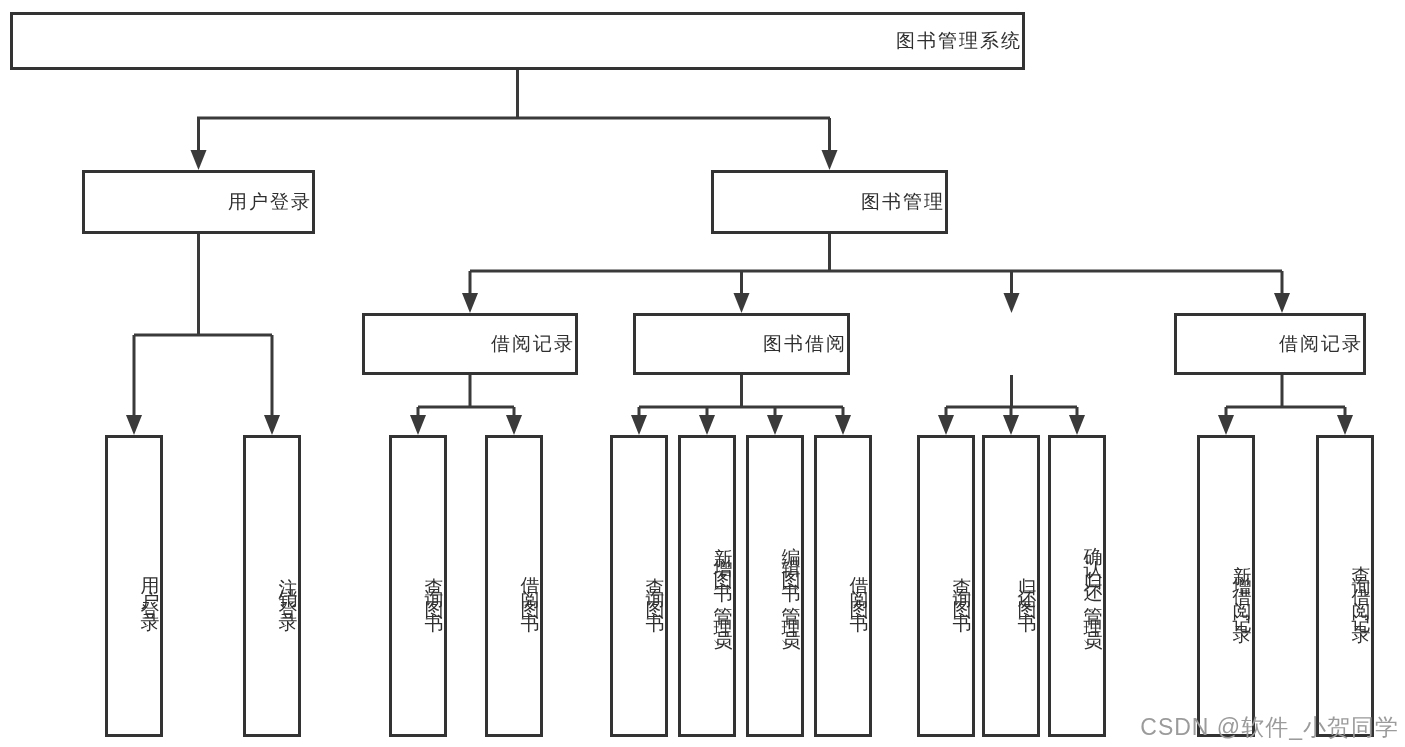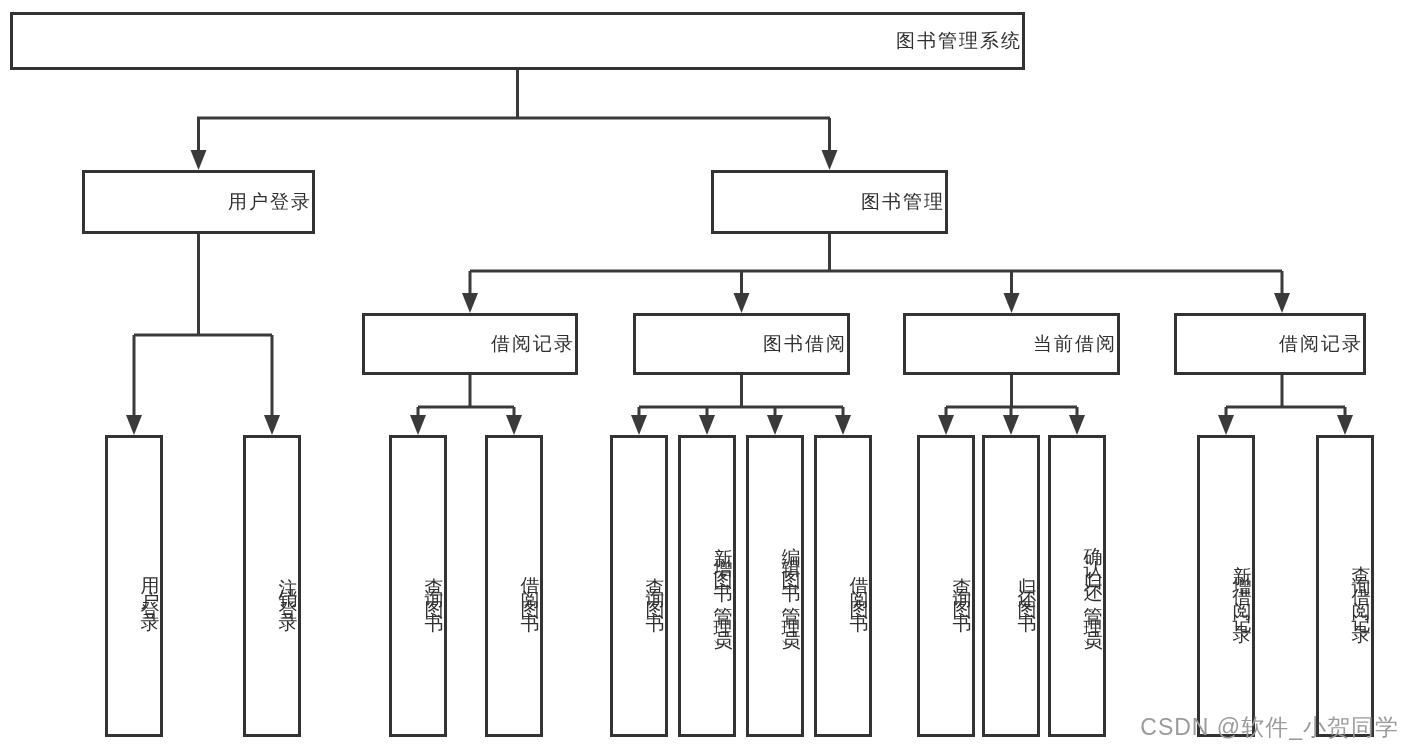--- a/index.html
+++ b/index.html
@@ -108,23 +108,20 @@
   <div class="box" style="left:711px; top:170px; width:237px; height:64px;">
     <span class="h-label">图书管理</span>
   </div>
 
   <div class="box" style="left:362px; top:313px; width:216px; height:62px;">
     <span class="h-label">借阅记录</span>
   </div>
   <div class="box" style="left:633px; top:313px; width:217px; height:62px;padding-left:8px;">
     <span class="h-label">图书借阅</span>
   </div>
-  <div class="box" style="left:903px; top:313px; width:217px; height:62px;">
-    <span class="h-label">当前借阅</span>
-  </div>
   <div class="box" style="left:1174px; top:313px; width:192px; height:62px;">
     <span class="h-label">借阅记录</span>
   </div>
 
   <div class="box leaf" style="left:105px; top:435px; width:58px; height:302px;">
     <span>用户登录</span>
   </div>
   <div class="box leaf" style="left:243px; top:435px; width:58px; height:302px;">
     <span>注销登录</span>
   </div>

